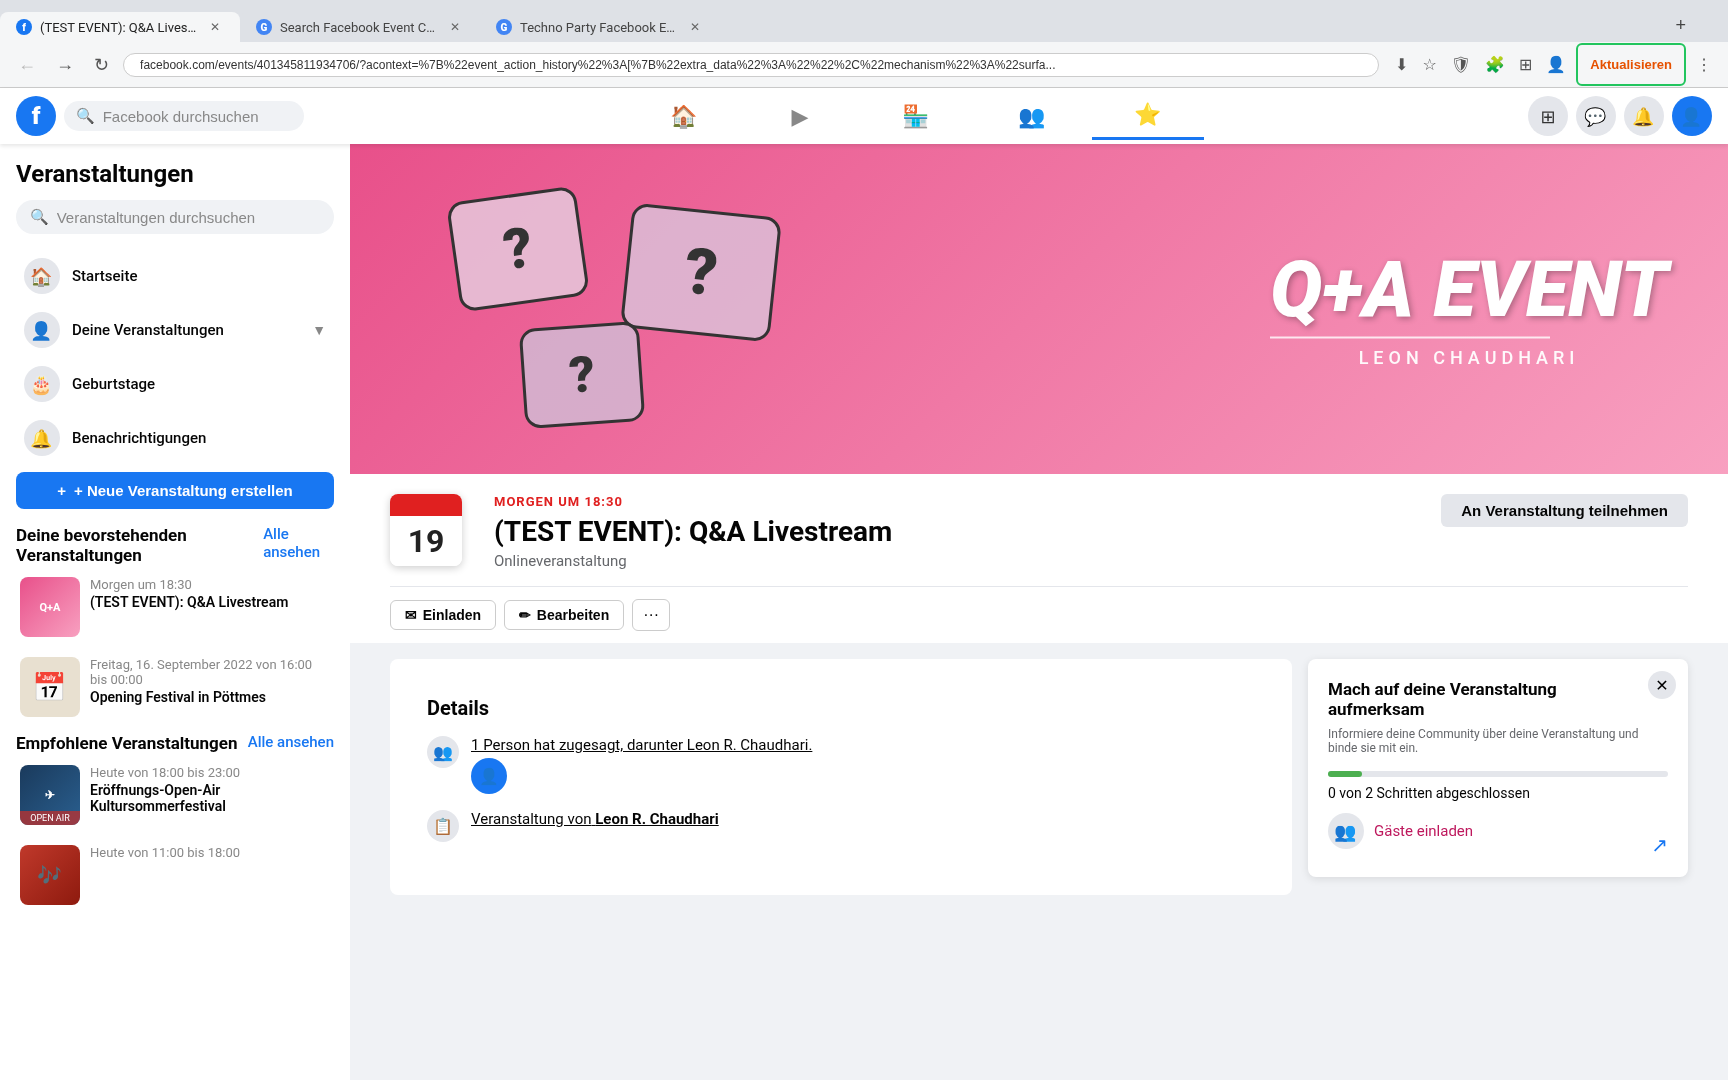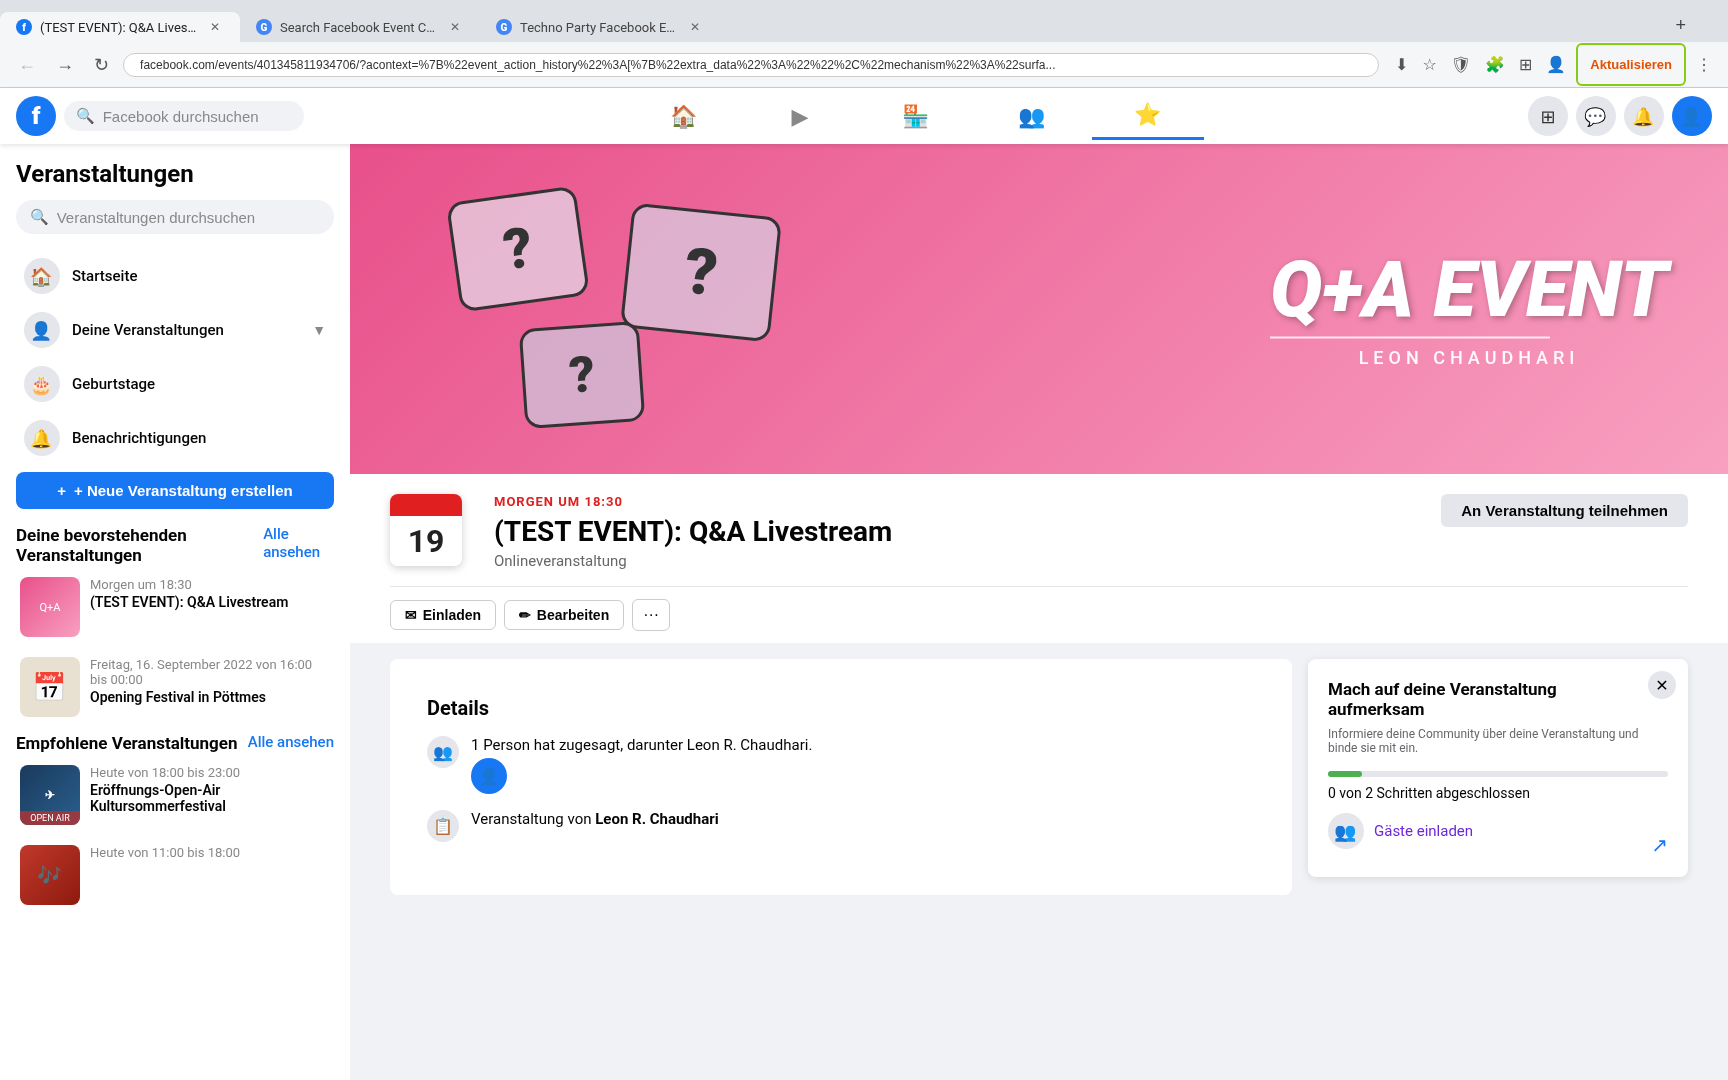--- a/index.html
+++ b/index.html
@@ -15,21 +15,21 @@
     .tab .close-btn { margin-left: auto; font-size: 12px; color: #666; cursor: pointer; padding: 2px 4px; border-radius: 3px; }
     .new-tab-btn { padding: 6px 10px; font-size: 18px; color: #444; cursor: pointer; background: none; border: none; }
     .tab-extend { flex: 1; }
 
     .address-bar-row { display: flex; align-items: center; gap: 8px; padding: 6px 12px; background: #f5f6f7; border-bottom: 1px solid #ccc; height: 46px; }
     .nav-btn { background: none; border: none; cursor: pointer; font-size: 18px; color: #555; padding: 4px 6px; border-radius: 4px; }
     .nav-btn.disabled { color: #bbb; cursor: default; }
     .address-input { flex: 1; background: #fff; border: 1px solid #ccc; border-radius: 20px; padding: 4px 16px; font-size: 13px; color: #333; outline: none; }
     .browser-actions { display: flex; align-items: center; gap: 6px; margin-left: 4px; }
     .browser-icon-btn { background: none; border: none; cursor: pointer; font-size: 16px; color: #555; padding: 4px; border-radius: 4px; }
-    .update-btn { background: none; border: 2px solid #84cc16; color: #e65100; border-radius: 6px; padding: 12px 12px; font-size: 13px; cursor: pointer; font-weight: 600; }
+    .update-btn { background: none; border: 2px solid #22c55e; color: #e65100; border-radius: 6px; padding: 12px 12px; font-size: 13px; cursor: pointer; font-weight: 600; }
 
     
     .fb-header { background: #fff; display: flex; align-items: center; padding: 0 16px; height: 56px; box-shadow: 0 2px 4px rgba(0,0,0,0.1); position: relative; z-index: 10; }
     .fb-logo { width: 40px; height: 40px; background: #1877f2; border-radius: 50%; display: flex; align-items: center; justify-content: center; color: #fff; font-size: 24px; font-weight: 900; flex-shrink: 0; }
     .fb-search { display: flex; align-items: center; background: #f0f2f5; border-radius: 20px; padding: 6px 12px; gap: 8px; margin-left: 8px; min-width: 240px; }
     .fb-search input { background: none; border: none; outline: none; font-size: 15px; color: #333; width: 180px; }
     .fb-search input::placeholder { color: #888; }
     .fb-nav { display: flex; align-items: center; gap: 4px; flex: 1; justify-content: center; }
     .fb-nav-item { display: flex; align-items: center; justify-content: center; width: 112px; height: 48px; border-radius: 8px; cursor: pointer; position: relative; color: #888; font-size: 22px; }
     .fb-nav-item.active-bookmark { color: #1877f2; border-bottom: 3px solid #1877f2; border-radius: 0; }
@@ -81,38 +81,38 @@
     .event-actions { display: flex; align-items: center; gap: 8px; padding: 12px 0; border-top: 1px solid #e4e6eb; }
     .action-btn { display: flex; align-items: center; gap: 6px; border: 1px solid #ccc; background: #fff; border-radius: 6px; padding: 6px 14px; font-size: 14px; font-weight: 600; cursor: pointer; color: #050505; }
     .more-btn { border: 1px solid #ccc; background: #fff; border-radius: 6px; padding: 6px 10px; font-size: 16px; cursor: pointer; color: #050505; }
 
     
     .lower-content { display: flex; gap: 16px; padding: 16px 40px; }
     .details-panel { flex: 1; background: #fff; border-radius: 8px; padding: 37px; }
     .details-title { font-size: 20px; font-weight: 700; color: #050505; margin-bottom: 16px; }
     .detail-row { display: flex; align-items: flex-start; gap: 12px; margin-bottom: 16px; }
     .detail-icon { width: 32px; height: 32px; background: #e4e6eb; border-radius: 50%; display: flex; align-items: center; justify-content: center; font-size: 16px; flex-shrink: 0; }
-    .detail-text { font-size: 15px; color: #050505; }
+    .detail-text { font-size: 15px; color: #050505; text-decoration: underline; }
     .avatar-small { width: 36px; height: 36px; border-radius: 50%; background: #1877f2; display: flex; align-items: center; justify-content: center; color: #fff; font-size: 16px; margin-top: 4px; }
 
     
     .notification-panel { width: 380px; background: #fff; border-radius: 8px; padding: 20px; height: fit-content; position: relative; box-shadow: 0 2px 8px rgba(0,0,0,0.1); }
     .notif-close { position: absolute; right: 12px; top: 12px; background: #e4e6eb; border: none; border-radius: 50%; width: 28px; height: 28px; cursor: pointer; font-size: 16px; display: flex; align-items: center; justify-content: center; }
     .notif-title { font-size: 17px; font-weight: 700; color: #050505; margin-bottom: 8px; padding-right: 32px; }
     .notif-desc { font-size: 12px; color: #65676b; margin-bottom: 16px; }
     .notif-progress { height: 6px; background: #e4e6eb; border-radius: 3px; margin-bottom: 8px; }
     .notif-progress-bar { height: 100%; background: #4caf50; border-radius: 3px; width: 10%; }
     .notif-steps { font-size: 14px; color: #050505; margin-bottom: 12px; }
     .notif-step-row { display: flex; align-items: center; gap: 10px; margin-bottom: 8px; }
     .notif-step-icon { width: 36px; height: 36px; border-radius: 50%; background: #e4e6eb; display: flex; align-items: center; justify-content: center; font-size: 18px; }
-    .notif-step-text { font-size: 15px; color: #6d28d9; }
+    .notif-step-text { font-size: 15px; color: #be185d; }
     .notif-step-link { position: absolute; right: 20px; bottom: 20px; color: #1877f2; font-size: 20px; cursor: pointer; }
 
     
-    .qa-event-thumb { background: linear-gradient(135deg, #e8508a, #f8a0c0); display: flex; align-items: center; justify-content: center; color: white; font-weight: 400; font-size: 11px; padding: 4px; text-align: center; }
+    .qa-event-thumb { background: linear-gradient(135deg, #e8508a, #f8a0c0); display: flex; align-items: center; justify-content: center; color: white; font-weight: 700; font-size: 11px; padding: 4px; text-align: center; }
     .erofn-thumb { background: linear-gradient(135deg, #1a3a5c, #2a5f8f); display: flex; align-items: center; justify-content: center; font-size: 16px; color: white; }
   </style>
 </head>
 <body>
 
 <div class="browser-chrome">
 
   <div class="tab-bar">
     <div class="tab active">
       <div class="favicon" style="background:#1877f2; border-radius:50%; width:16px; height:16px; display:flex; align-items:center; justify-content:center; color:#fff; font-size:10px; font-weight:900;">f</div>

